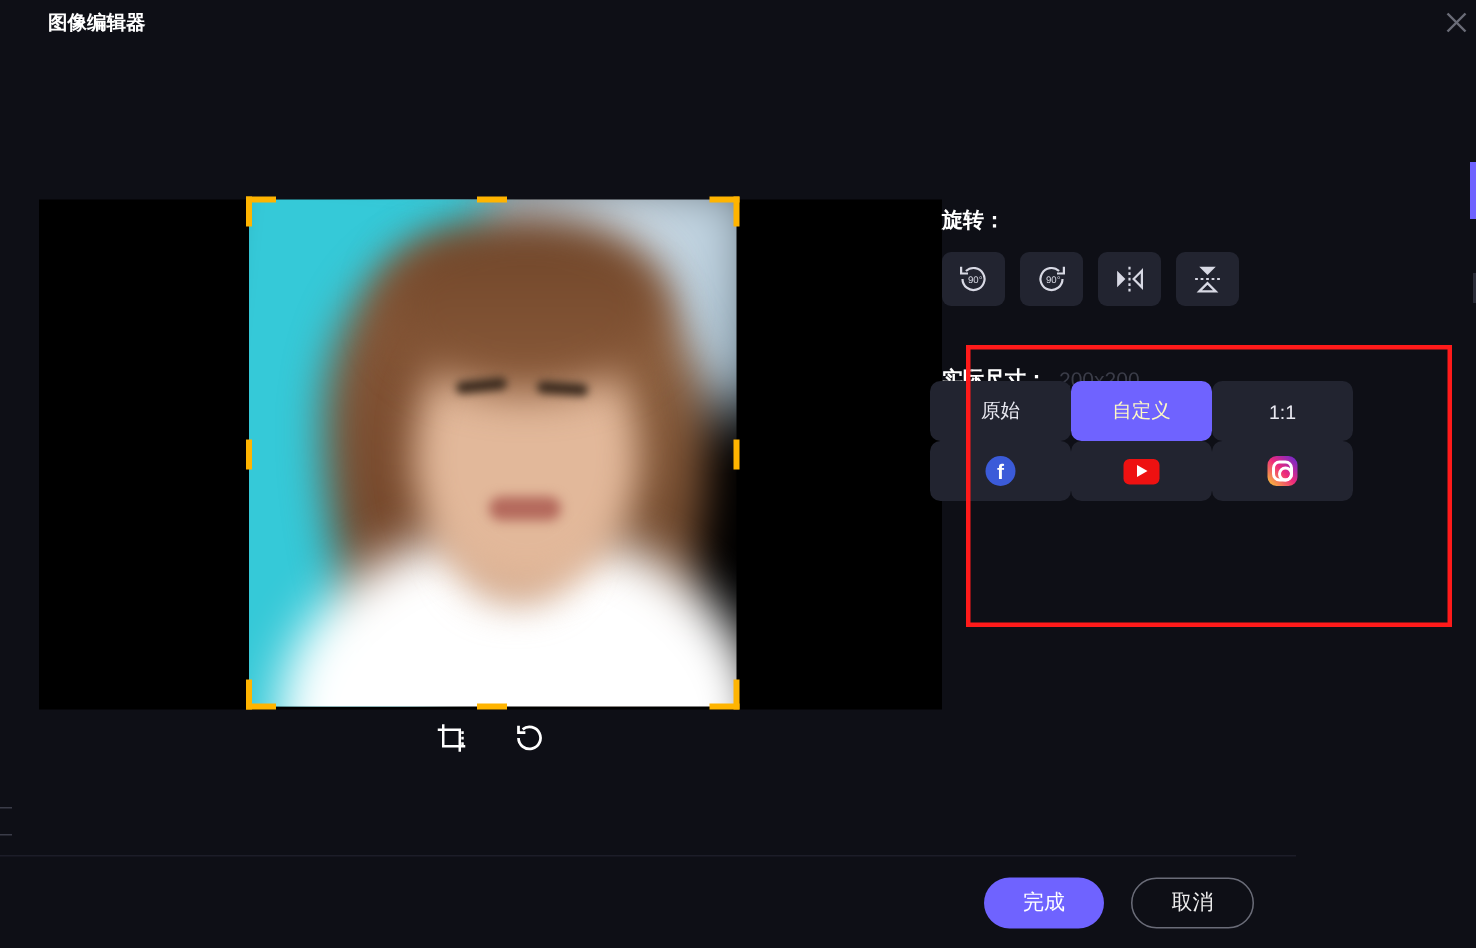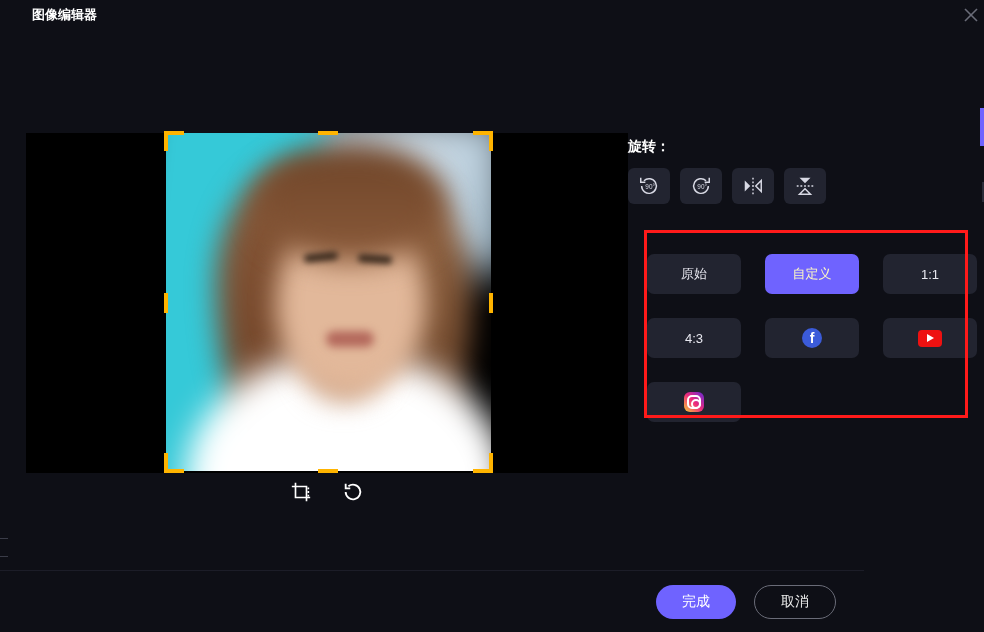--- a/index.html
+++ b/index.html
@@ -140,23 +140,23 @@
     cursor: pointer;
   }
   .iconbtn svg { width: 22px; height: 22px; }
 
   .highlight-box {
     position: absolute; left: 644px; top: 230px; width: 318px; height: 182px;
     border: 3px solid #ff1a1a; pointer-events: none;
   }
 
   .ratio-grid {
-    position: absolute; left: 647px; top: 254px;
+    position: absolute; left: 620px; top: 254px;
     display: grid; grid-template-columns: 94px 94px 94px; grid-auto-rows: 40px;
-    gap: 24px;
+    gap: 0;
   }
   .ratio-btn {
     background: #222430; border-radius: 7px;
     display:flex; align-items:center; justify-content:center;
     font-size: 13px; color: #e8e8f0; cursor: pointer;
   }
   .ratio-btn.active { background: #6f63ff; color:#fef9c3; }
 
   .fb-ico, .yt-ico, .ig-ico { width:20px; height:20px; display:flex; align-items:center; justify-content:center; }
   .fb-ico { background:#3b5bd9; border-radius:50%; color:#fff; font-weight:700; font-size:14px; font-family:Arial; }
@@ -268,27 +268,30 @@
     </div>
     <div class="iconbtn">
       <svg viewBox="0 0 24 24" fill="none" stroke="#d8d9e4" stroke-width="1.6">
         <line x1="3" y1="12" x2="21" y2="12" stroke-dasharray="2 2"></line>
         <polygon points="6,3 12,9 18,3" fill="#d8d9e4" stroke="none"></polygon>
         <polygon points="6,21 12,15 18,21" fill="none"></polygon>
       </svg>
     </div>
   </div>
 
+  <div class="label" style="margin-top:40px">
+    <span>实际尺寸：</span>
+    <span class="dimval">200x200</span>
+  </div>
 </div>
 
 <div class="ratio-grid">
   <div class="ratio-btn">原始</div>
   <div class="ratio-btn active">自定义</div>
   <div class="ratio-btn">1:1</div>
-  <div class="ratio-btn">4:3</div>
   <div class="ratio-btn">
     <div class="fb-ico">f</div>
   </div>
   <div class="ratio-btn">
     <div class="yt-ico"></div>
   </div>
   <div class="ratio-btn">
     <div class="ig-ico"></div>
   </div>
 </div>

